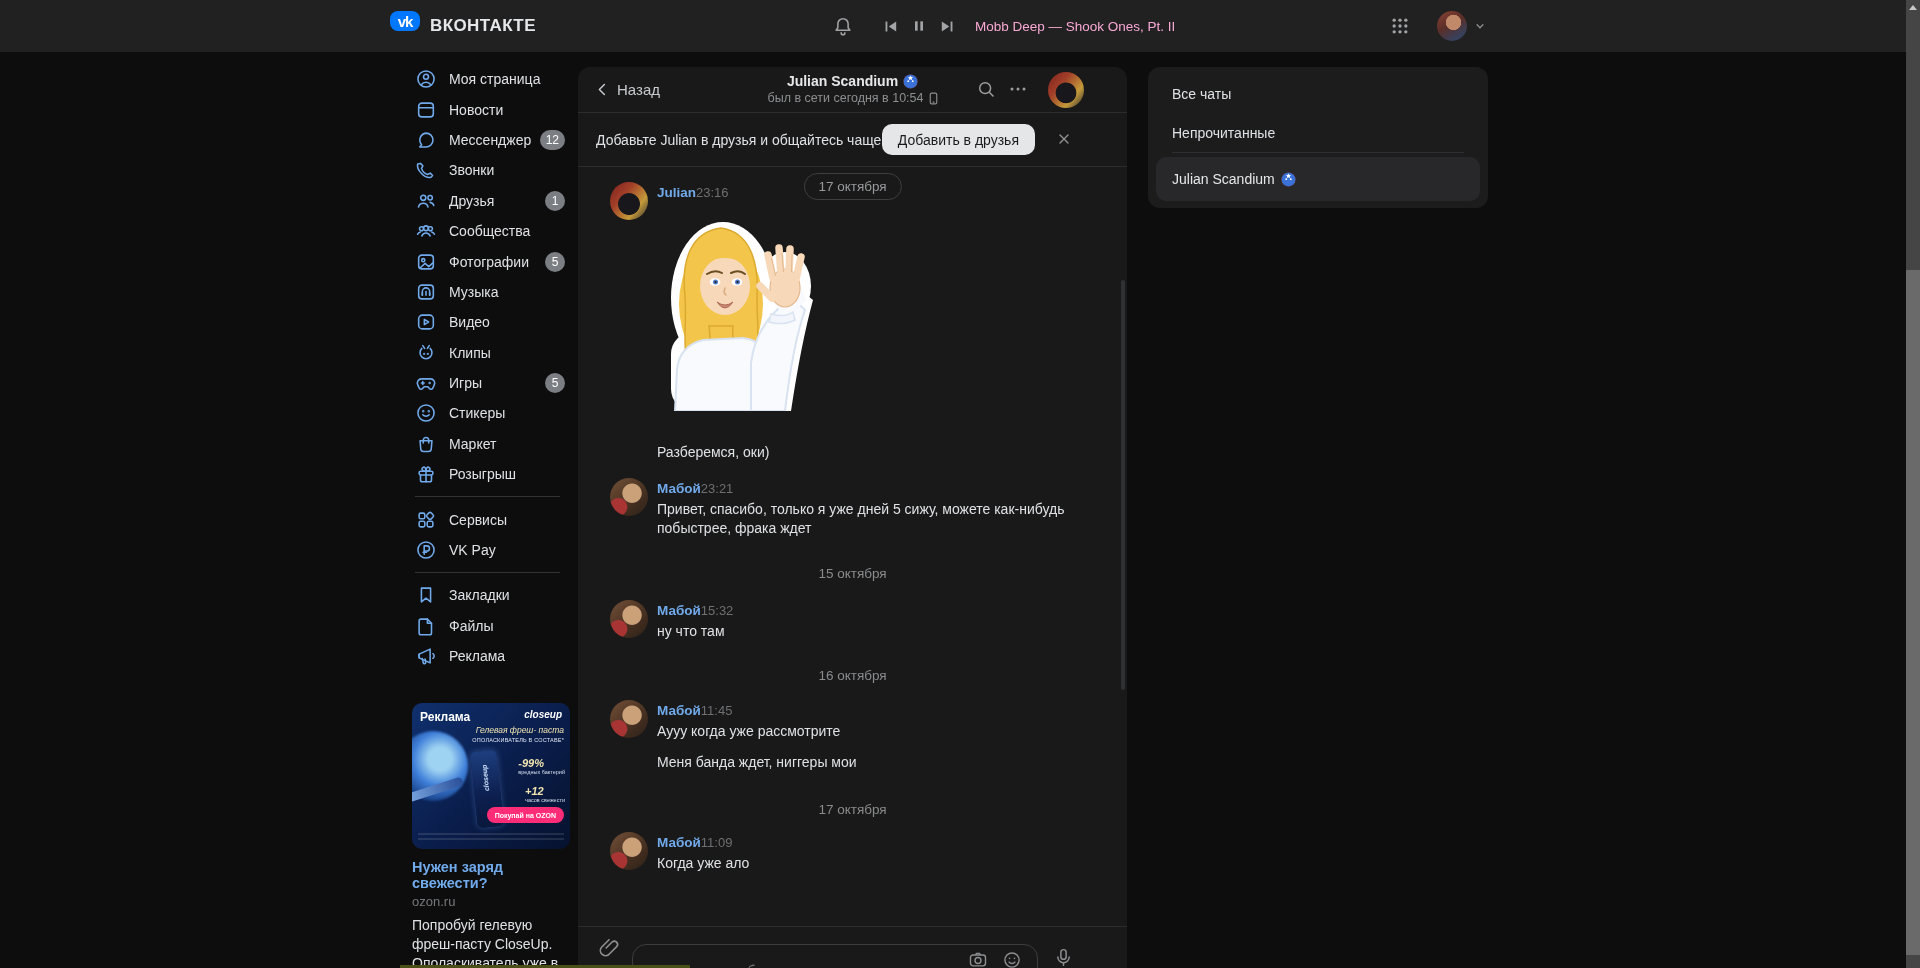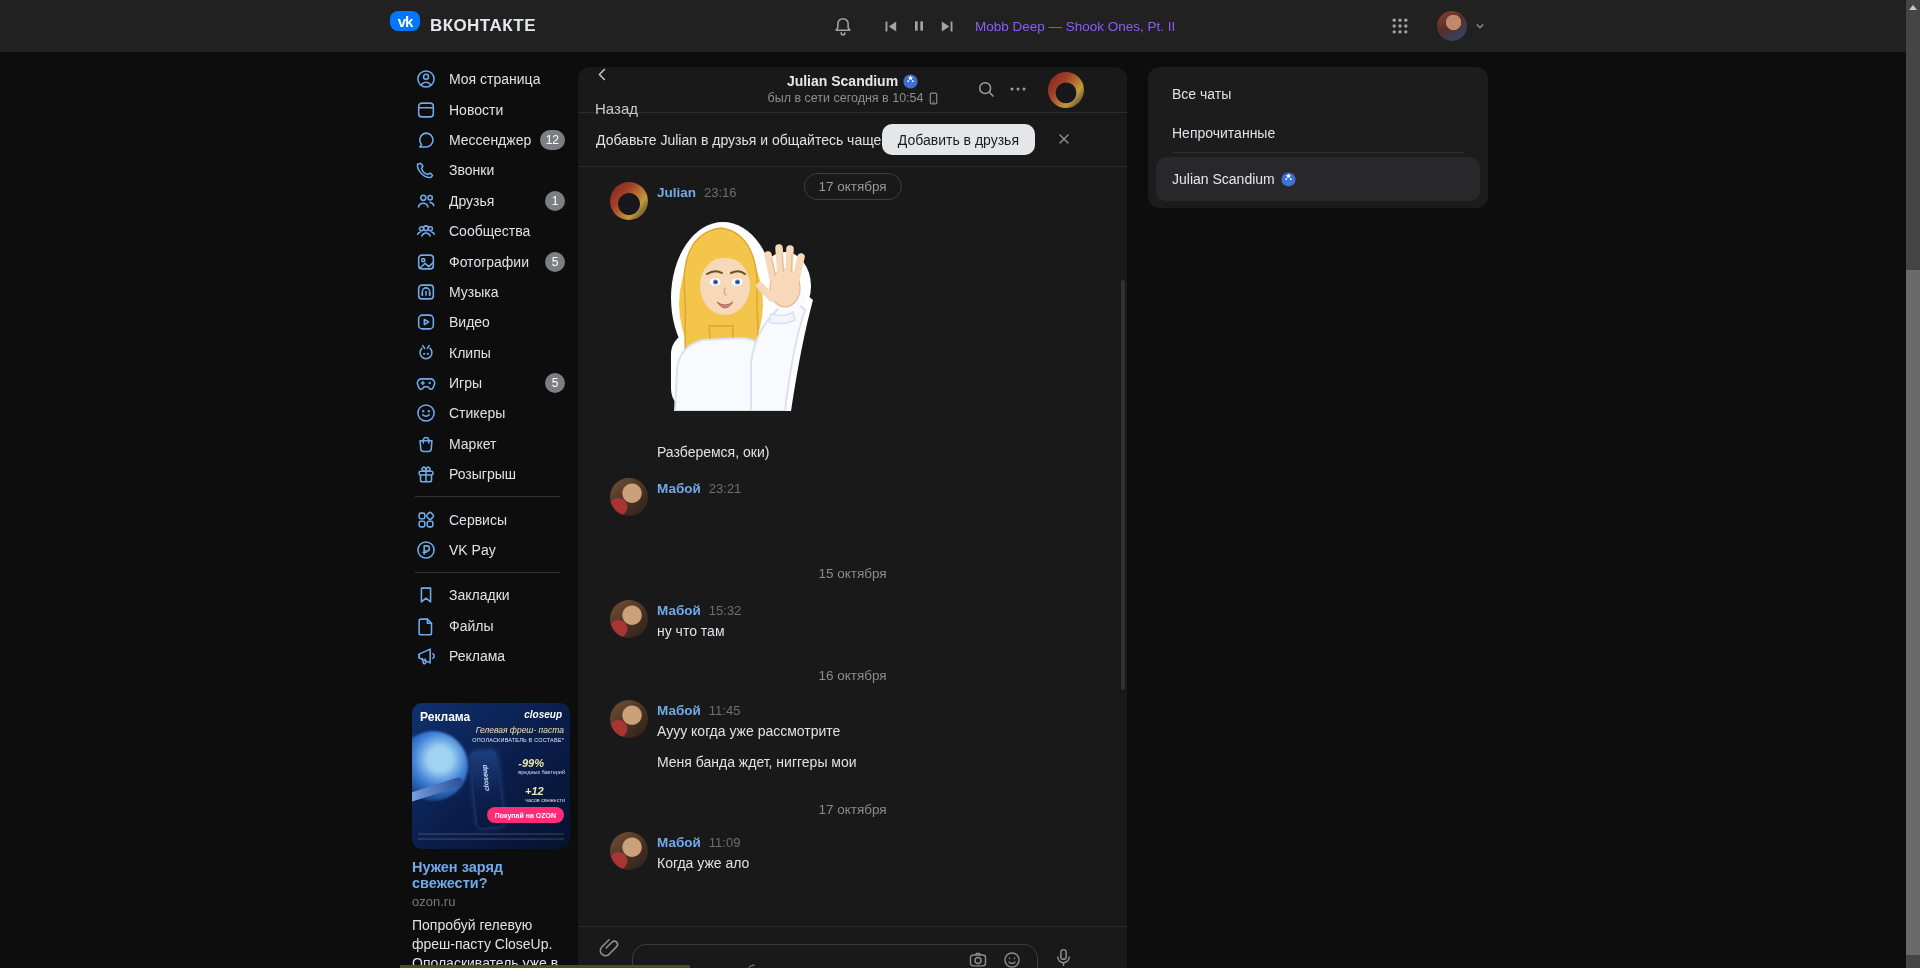--- a/index.html
+++ b/index.html
@@ -14,21 +14,21 @@
   .tb-logo span{color:#fff;font-weight:bold;font-size:15px;letter-spacing:-1px;}
   .tb-title{position:absolute;left:430px;top:0;height:52px;display:flex;align-items:center;
             font-size:17px;font-weight:bold;color:#e6e7e9;letter-spacing:.4px;}
   .tb-search{position:absolute;left:519px;top:10px;width:290px;height:31px;background:#3e3f41;
              border-radius:8px;display:flex;align-items:center;padding:0 10px;box-sizing:border-box;}
   .tb-search input{background:transparent;border:0;outline:none;color:#c9cbce;font-size:14px;
              font-family:"Liberation Sans",sans-serif;margin-left:8px;width:230px;}
   .tb-search input::placeholder{color:#8f9193;}
   .tb-icon{position:absolute;top:0;height:52px;display:flex;align-items:center;color:#a2a3a5;cursor:pointer;}
   .tb-track{position:absolute;left:975px;top:0;height:52px;display:flex;align-items:center;
-            font-size:13.5px;color:#8b5cf6;}
+            font-size:13.5px;color:#f9a8d4;}
   .tb-avatar{position:absolute;left:1437px;top:11px;width:30px;height:30px;border-radius:50%;
              background:radial-gradient(circle at 55% 38%,#c08a6a 0 30%,rgba(0,0,0,0) 32%),
                         linear-gradient(150deg,#7a3b30 15%,#5a2e28 45%,#37415c 80%);}
 
   
   .scrollbar{position:absolute;right:0;top:0;width:14px;height:968px;background:#454545;}
   .sb-arrow{position:absolute;left:3px;top:5px;width:0;height:0;
             border-left:4px solid transparent;border-right:4px solid transparent;
             border-bottom:5px solid #c9c9c9;}
   .sb-thumb{position:absolute;left:0;top:270px;width:14px;height:685px;background:#6a6a6a;}
@@ -70,22 +70,22 @@
            background:repeating-linear-gradient(180deg,rgba(255,255,255,.22) 0 2px,transparent 2px 5px);
            opacity:.5;}
   .ad-title{margin-top:10px;font-size:14.5px;font-weight:bold;color:#71aaeb;cursor:pointer;}
   .ad-domain{margin-top:3px;font-size:13px;color:#76787a;}
   .ad-desc{margin-top:7px;font-size:14px;line-height:19px;color:#dfe1e5;}
 
   
   .chat-panel{position:absolute;left:578px;top:67px;width:549px;height:901px;background:#191919;
               border-radius:12px 12px 0 0;overflow:hidden;}
   .chat-header{position:relative;height:45px;border-bottom:1px solid #2c2c2e;}
-  .back{position:absolute;left:17px;top:0;height:45px;display:flex;align-items:flex-start;gap:18px;
-        color:#c7cbcf;font-size:15px;cursor:pointer;flex-direction:column;}
+  .back{position:absolute;left:17px;top:0;height:45px;display:flex;align-items:center;gap:7px;
+        color:#c7cbcf;font-size:15px;cursor:pointer;}
   .head-center{position:absolute;left:50%;top:6px;transform:translateX(-50%);text-align:center;}
   .head-title{font-size:14px;font-weight:bold;color:#e6e7e9;display:flex;align-items:center;
               justify-content:center;gap:5px;white-space:nowrap;}
   .head-status{margin-top:2px;font-size:12.5px;color:#8d8e90;display:flex;align-items:center;
                justify-content:center;gap:5px;white-space:nowrap;}
   .hicon{position:absolute;top:12px;width:20px;height:20px;color:#9d9ea0;cursor:pointer;}
   .head-avatar{position:absolute;left:470px;top:5px;width:36px;height:36px;border-radius:50%;cursor:pointer;}
   .avatar-julian{background:radial-gradient(circle at 50% 58%,#17171c 0 36%,rgba(0,0,0,0) 39%),
                  linear-gradient(130deg,#7e2220 0%,#a23f28 35%,#c49a3a 70%,#2c2c30 100%);}
   .avatar-maboi{background:radial-gradient(circle at 58% 40%,#caa179 0 29%,rgba(0,0,0,0) 32%),
@@ -98,21 +98,21 @@
               background:#e4e6e8;color:#1a1a1b;font-size:14px;font-family:"Liberation Sans",sans-serif;
               padding:0 16px;cursor:pointer;}
   .banner-close{position:absolute;right:55px;top:18px;width:16px;height:16px;color:#8d8e90;cursor:pointer;}
 
   .date-pill{position:absolute;left:50%;transform:translateX(-50%);top:106px;background:#191919;
              border:1px solid #3e3f41;border-radius:15px;padding:5px 14px;font-size:13.5px;color:#98999b;}
   .date-row{position:absolute;left:0;right:0;text-align:center;font-size:13.5px;color:#8a8b8d;}
   .msg{position:absolute;left:32px;right:20px;display:flex;gap:9px;}
   .msg-avatar{width:38px;height:38px;border-radius:50%;flex:none;cursor:pointer;}
   .msg-body{padding-top:3px;min-width:0;}
-  .msg-head{height:16px;display:flex;gap:8px;align-items:baseline;}
+  .msg-head{height:16px;display:flex;gap:0;align-items:baseline;}
   .msg-name{font-size:13.5px;font-weight:bold;color:#71aaeb;cursor:pointer;}
   .msg-time{font-size:13px;color:#6e6f71;}
   .msg-text{font-size:14px;color:#dfe1e5;line-height:19px;margin-top:3px;max-width:412px;}
   .msg-text.second{margin-top:12px;}
   .msg-text.after-sticker{margin-top:32px;}
   .sticker{margin-top:7px;width:158px;height:203px;}
   .chat-scroll-thumb{position:absolute;right:2px;top:213px;width:4px;height:410px;background:#303133;border-radius:2px;}
 
   .composer{position:absolute;left:0;right:0;bottom:0;height:41px;border-top:1px solid #2c2c2e;background:#191919;}
   .comp-icon{position:absolute;color:#8d8e90;cursor:pointer;}
@@ -536,20 +536,21 @@
             <div class="msg-text after-sticker">Разберемся, оки)</div>
           </div>
         </div>
         <div class="msg" style="top: 411px;">
           <div class="msg-avatar avatar-maboi"></div>
           <div class="msg-body">
             <div class="msg-head">
               <span class="msg-name">Мабой</span>
               <span class="msg-time">23:21</span>
             </div>
+            <div class="msg-text">Привет, спасибо, только я уже дней 5 сижу, можете как-нибудь побыстрее, фрака ждет</div>
           </div>
         </div>
         <div class="date-row" style="top: 499px;">15 октября</div>
         <div class="msg" style="top: 533px;">
           <div class="msg-avatar avatar-maboi"></div>
           <div class="msg-body">
             <div class="msg-head">
               <span class="msg-name">Мабой</span>
               <span class="msg-time">15:32</span>
             </div>

